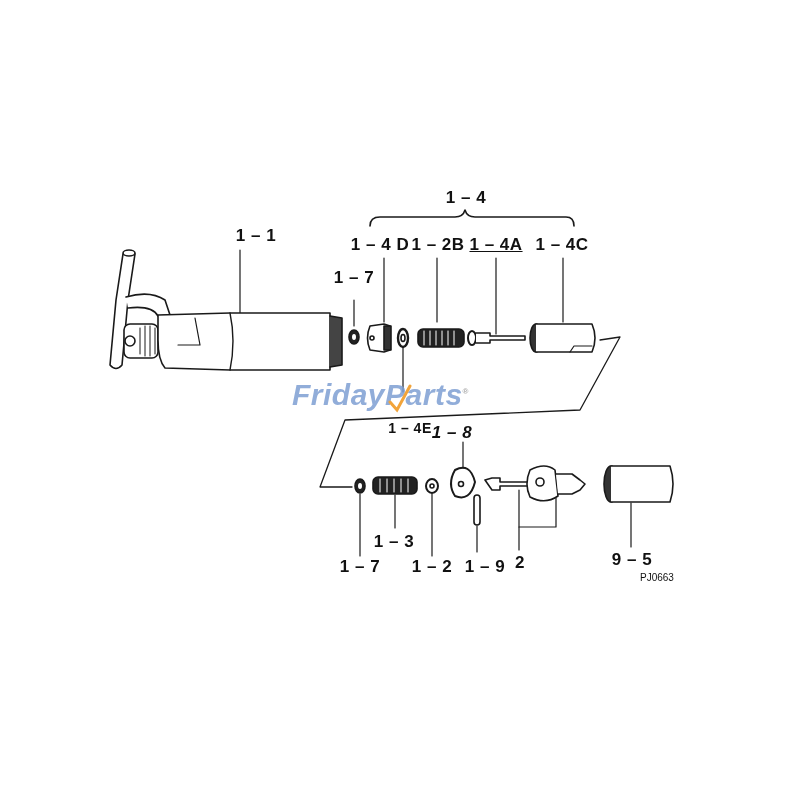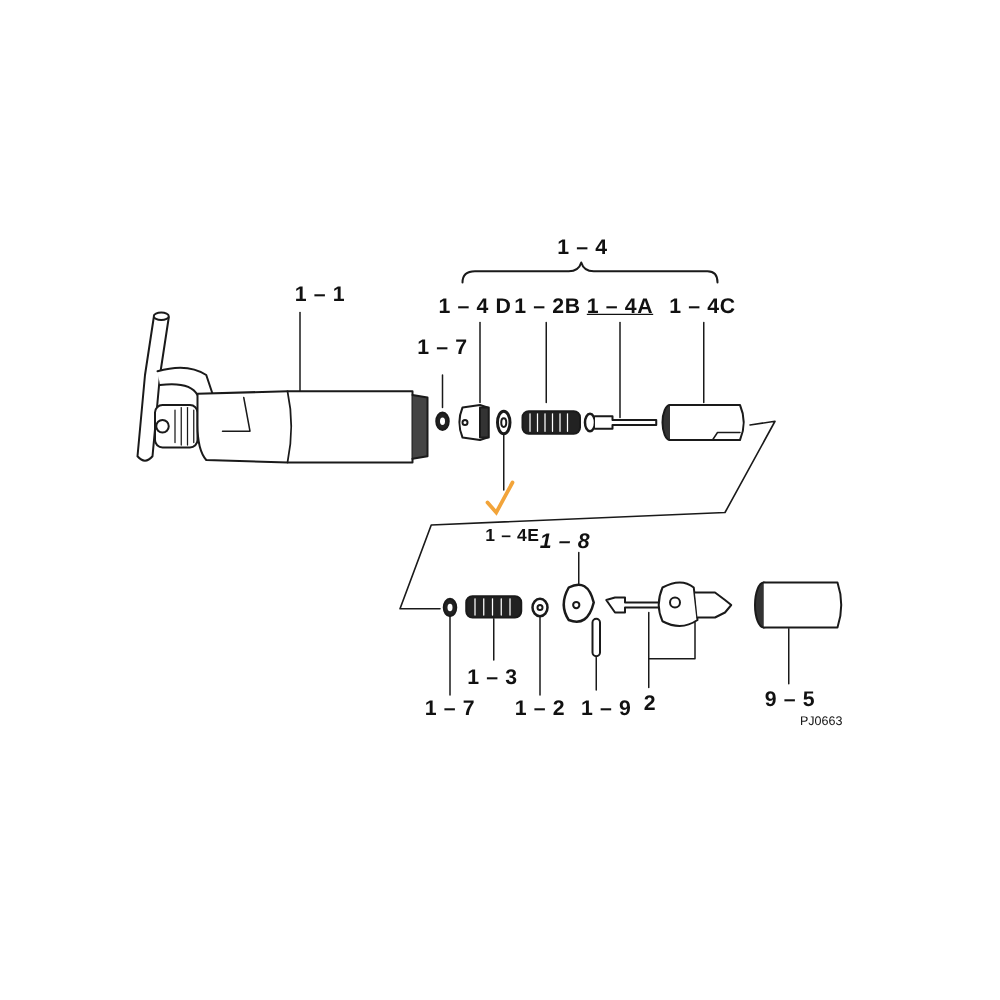--- a/index.html
+++ b/index.html
@@ -158,16 +158,19 @@
   <span class="lbl" style="left:452px;top:423px;font-style:italic;">1 – 8</span>
   <span class="lbl" style="left:394px;top:532px;">1 – 3</span>
   <span class="lbl" style="left:360px;top:557px;">1 – 7</span>
   <span class="lbl" style="left:432px;top:557px;">1 – 2</span>
   <span class="lbl" style="left:485px;top:557px;">1 – 9</span>
   <span class="lbl" style="left:520px;top:553px;">2</span>
   <span class="lbl" style="left:632px;top:550px;">9 – 5</span>
   <span class="code" style="left:640px;top:572px;">PJ0663</span>
 
   
+  <div class="wm">
+    <span>FridayParts</span><sup>®</sup>
+  </div>
   <svg style="position:absolute;left:388px;top:384px;" width="24" height="30">
     <path d="M2 18 L9 26 L22 2" stroke="#f2a43a" stroke-width="3" fill="none" stroke-linecap="round"></path>
   </svg>
 </div>
 
 </body></html>

